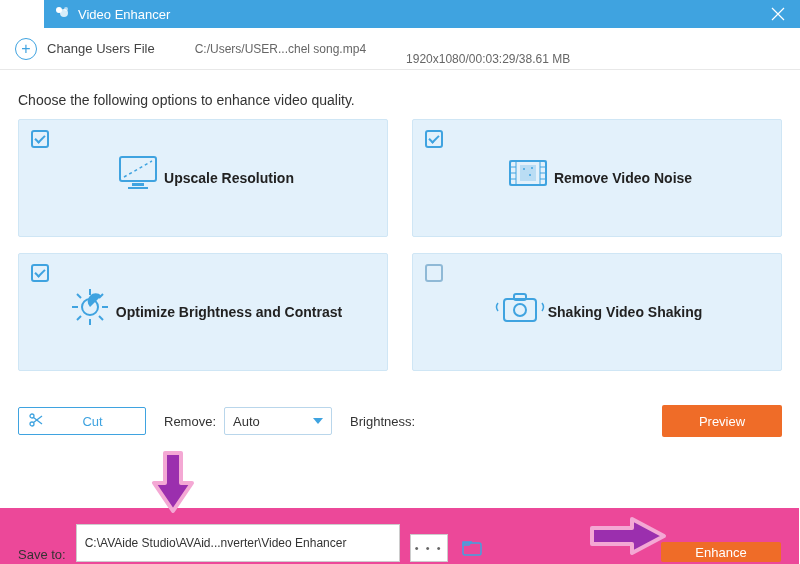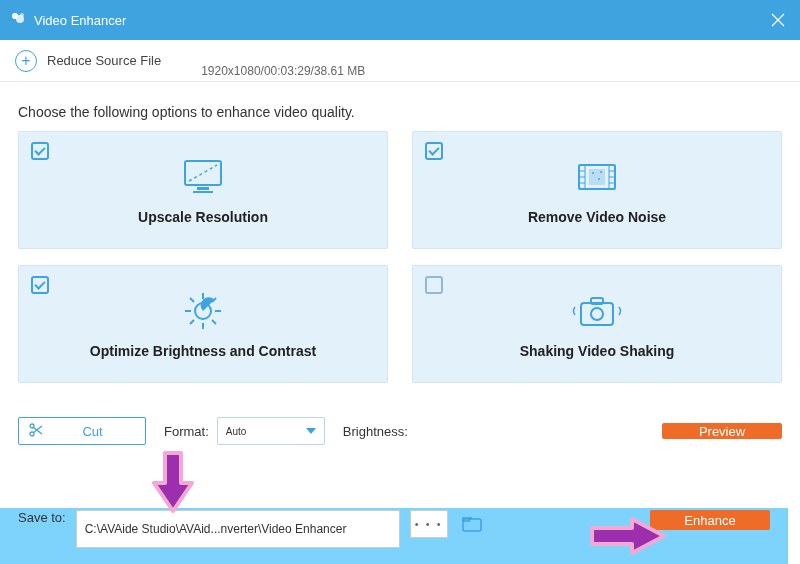--- a/index.html
+++ b/index.html
@@ -1,50 +1,50 @@
 <!DOCTYPE html>
 <html><head>
 <meta charset="utf-8">
 <style>
 * { box-sizing: border-box; margin: 0; padding: 0; font-family: -apple-system, BlinkMacSystemFont, "Segoe UI", Arial, sans-serif; }
 body { width: 800px; height: 564px; background: #fff; overflow: hidden; position: relative; }
 
-.titlebar { height: 40px; background: #3fa3e0; display: flex; align-items: center; padding: 0 10px; color: #fff; justify-content: space-between; }
+.titlebar { height: 28px; background: #3fa3e0; display: flex; align-items: center; padding: 0 10px; color: #fff; justify-content: space-between; margin-left: 44px; }
 .titlebar-left { display: flex; align-items: center; gap: 8px; }
 .title-text { font-size: 13px; }
 .close-x { width: 24px; height: 24px; display: flex; align-items: center; justify-content: center; cursor: pointer; }
 
 .toolbar { height: 42px; border-bottom: 1px solid #e8e8e8; display: flex; align-items: center; padding: 0 15px; gap: 40px; color: #444; font-size: 13px; }
 .source-btn { display: flex; align-items: center; gap: 10px; cursor: pointer; }
 .plus-circle { width: 22px; height: 22px; border: 1.5px solid #3fa3e0; border-radius: 50%; display: flex; align-items: center; justify-content: center; color: #3fa3e0; font-size: 16px; font-weight: 300; }
 .file-path { color: #666; font-size: 12px; }
 .file-info { color: #666; font-size: 12px; margin-top: 20px; }
 
 .content { padding: 22px 18px 0 18px; }
 .instructions { font-size: 14px; color: #333; margin-bottom: 11px; }
 
 .options-grid { display: grid; grid-template-columns: 1fr 1fr; gap: 16px 24px; }
-.option-card { background: #e3f1fb; border: 1px solid #cfe6f5; border-radius: 2px; height: 118px; position: relative; display: flex; flex-direction: column; align-items: center; justify-content: center; cursor: pointer; }
+.option-card { background: #e3f1fb; border: 1px solid #cfe6f5; border-radius: 2px; height: 118px; position: relative; display: flex; flex-direction: row; align-items: center; justify-content: center; cursor: pointer; }
 .check-box { position: absolute; top: 10px; left: 12px; width: 18px; height: 18px; border: 2px solid #3fa3e0; border-radius: 3px; display: flex; align-items: center; justify-content: center; }
 .check-box.unchecked { border-color: #8fb9d6; }
 .check-mark { width: 10px; height: 6px; border-left: 2px solid #3fa3e0; border-bottom: 2px solid #3fa3e0; transform: rotate(-45deg); margin-top: -2px; }
 .option-icon { height: 44px; margin-bottom: 10px; display: flex; align-items: center; justify-content: center; }
 .option-label { font-weight: 700; font-size: 14px; color: #222; }
 
 .controls-row { display: flex; align-items: center; gap: 18px; margin-top: 34px; padding: 0 0px; }
 .cut-btn { width: 128px; height: 28px; border: 1px solid #3fa3e0; background: #fff; color: #3fa3e0; display: flex; align-items: center; justify-content: center; gap: 7px; font-size: 13px; cursor: pointer; border-radius: 2px; padding-left: 10px;}
 .cut-btn .label { flex: 1; text-align: center; padding-right: 10px;}
 .field-group { display: flex; align-items: center; gap: 8px; }
 .field-label { font-size: 13px; color: #333; }
-.select-box { height: 28px; border: 1px solid #b9d6eb; background: #fff; display: flex; align-items: center; padding: 0 8px; font-size: 10px; color: #333; position: relative; cursor: pointer; min-width: 108px; border-radius: 2px; justify-content: space-between;}
+.select-box { height: 28px; border: 1px solid #b9d6eb; background: #fff; display: flex; align-items: center; padding: 0 8px; font-size: 13px; color: #333; position: relative; cursor: pointer; min-width: 108px; border-radius: 2px; justify-content: space-between;}
 .select-box.wide { min-width: 128px; }
 .triangle-down { width: 0; height: 0; border-left: 5px solid transparent; border-right: 5px solid transparent; border-top: 6px solid #3fa3e0; }
-.preview-btn { width: 120px; height: 16px; background: #ef6c28; color: #fff; border: none; font-size: 13px; cursor: pointer; border-radius: 2px; margin-left: auto;}
-
-.save-row { position: absolute; bottom: 0; left: 0; right: 12px; height: 56px; background: #7dd3fc; display: flex; align-items: flex-start; padding: 2px 18px; gap: 10px; }
+.preview-btn { width: 120px; height: 32px; background: #ef6c28; color: #fff; border: none; font-size: 13px; cursor: pointer; border-radius: 2px; margin-left: auto;}
+
+.save-row { position: absolute; bottom: 0; left: 0; right: 1px; height: 56px; background: #ec4899; display: flex; align-items: flex-end; padding: 2px 18px; gap: 10px; }
 .save-label { font-size: 13px; color: #333; }
 .save-input { flex: 0 0 324px; height: 38px; border: 1px solid #ccc; background: #fff; padding: 0 8px; font-size: 12px; color: #333; display: flex; align-items: center; overflow: hidden; white-space: nowrap; }
 .browse-btn { width: 38px; height: 28px; border: 1px solid #ccc; background: #fff; display: flex; align-items: center; justify-content: center; cursor: pointer; letter-spacing: 2px; color: #666; font-size: 11px;}
 .folder-btn { width: 28px; height: 28px; display: flex; align-items: center; justify-content: center; cursor: pointer; }
 .enhance-btn { width: 120px; height: 20px; background: #ef6c28; color: #fff; border: none; font-size: 13px; cursor: pointer; border-radius: 2px; margin-left: auto;}
 
 .annotation-arrow { position: absolute; pointer-events: none; }
 .arrow1 { left: 148px; top: 451px; }
 .arrow2 { left: 590px; top: 515px; }
 </style>
@@ -65,22 +65,23 @@
   <div class="close-x">
     <svg width="16" height="16" viewBox="0 0 16 16">
         <path d="M2 2 L14 14 M14 2 L2 14" stroke="#fff" stroke-width="1.2"></path>
       </svg>
   </div>
 </div>
 
 <div class="toolbar">
   <div class="source-btn">
     <span class="plus-circle">+</span>
-    <span>Reduce Source File</span>
-  </div>
+    <span>Change Users File</span>
+  </div>
+  <span class="file-path">C:/Users/USER...chel song.mp4</span>
   <span class="file-info">1920x1080/00:03:29/38.61 MB</span>
 </div>
 
 <div class="content">
   <div class="instructions">Choose the following options to enhance video quality.</div>
 
   <div class="options-grid">
 
     <div class="option-card">
       <div class="check-box">
@@ -167,21 +168,21 @@
             <circle cx="3" cy="3" r="2" fill="none" stroke="#3fa3e0" stroke-width="1.3"></circle>
             <circle cx="3" cy="11" r="2" fill="none" stroke="#3fa3e0" stroke-width="1.3"></circle>
             <line x1="4.5" y1="4.5" x2="13" y2="11" stroke="#3fa3e0" stroke-width="1.3"></line>
             <line x1="4.5" y1="9.5" x2="13" y2="3" stroke="#3fa3e0" stroke-width="1.3"></line>
           </svg>
       </span>
       <span class="label">Cut</span>
     </div>
 
     <div class="field-group">
-      <span class="field-label">Format:</span>
+      <span class="field-label">Remove:</span>
       <div class="select-box">
         <span>Auto</span>
         <span class="triangle-down"></span>
       </div>
     </div>
 
     <div class="field-group">
       <span class="field-label">Brightness:</span>
     </div>
 

